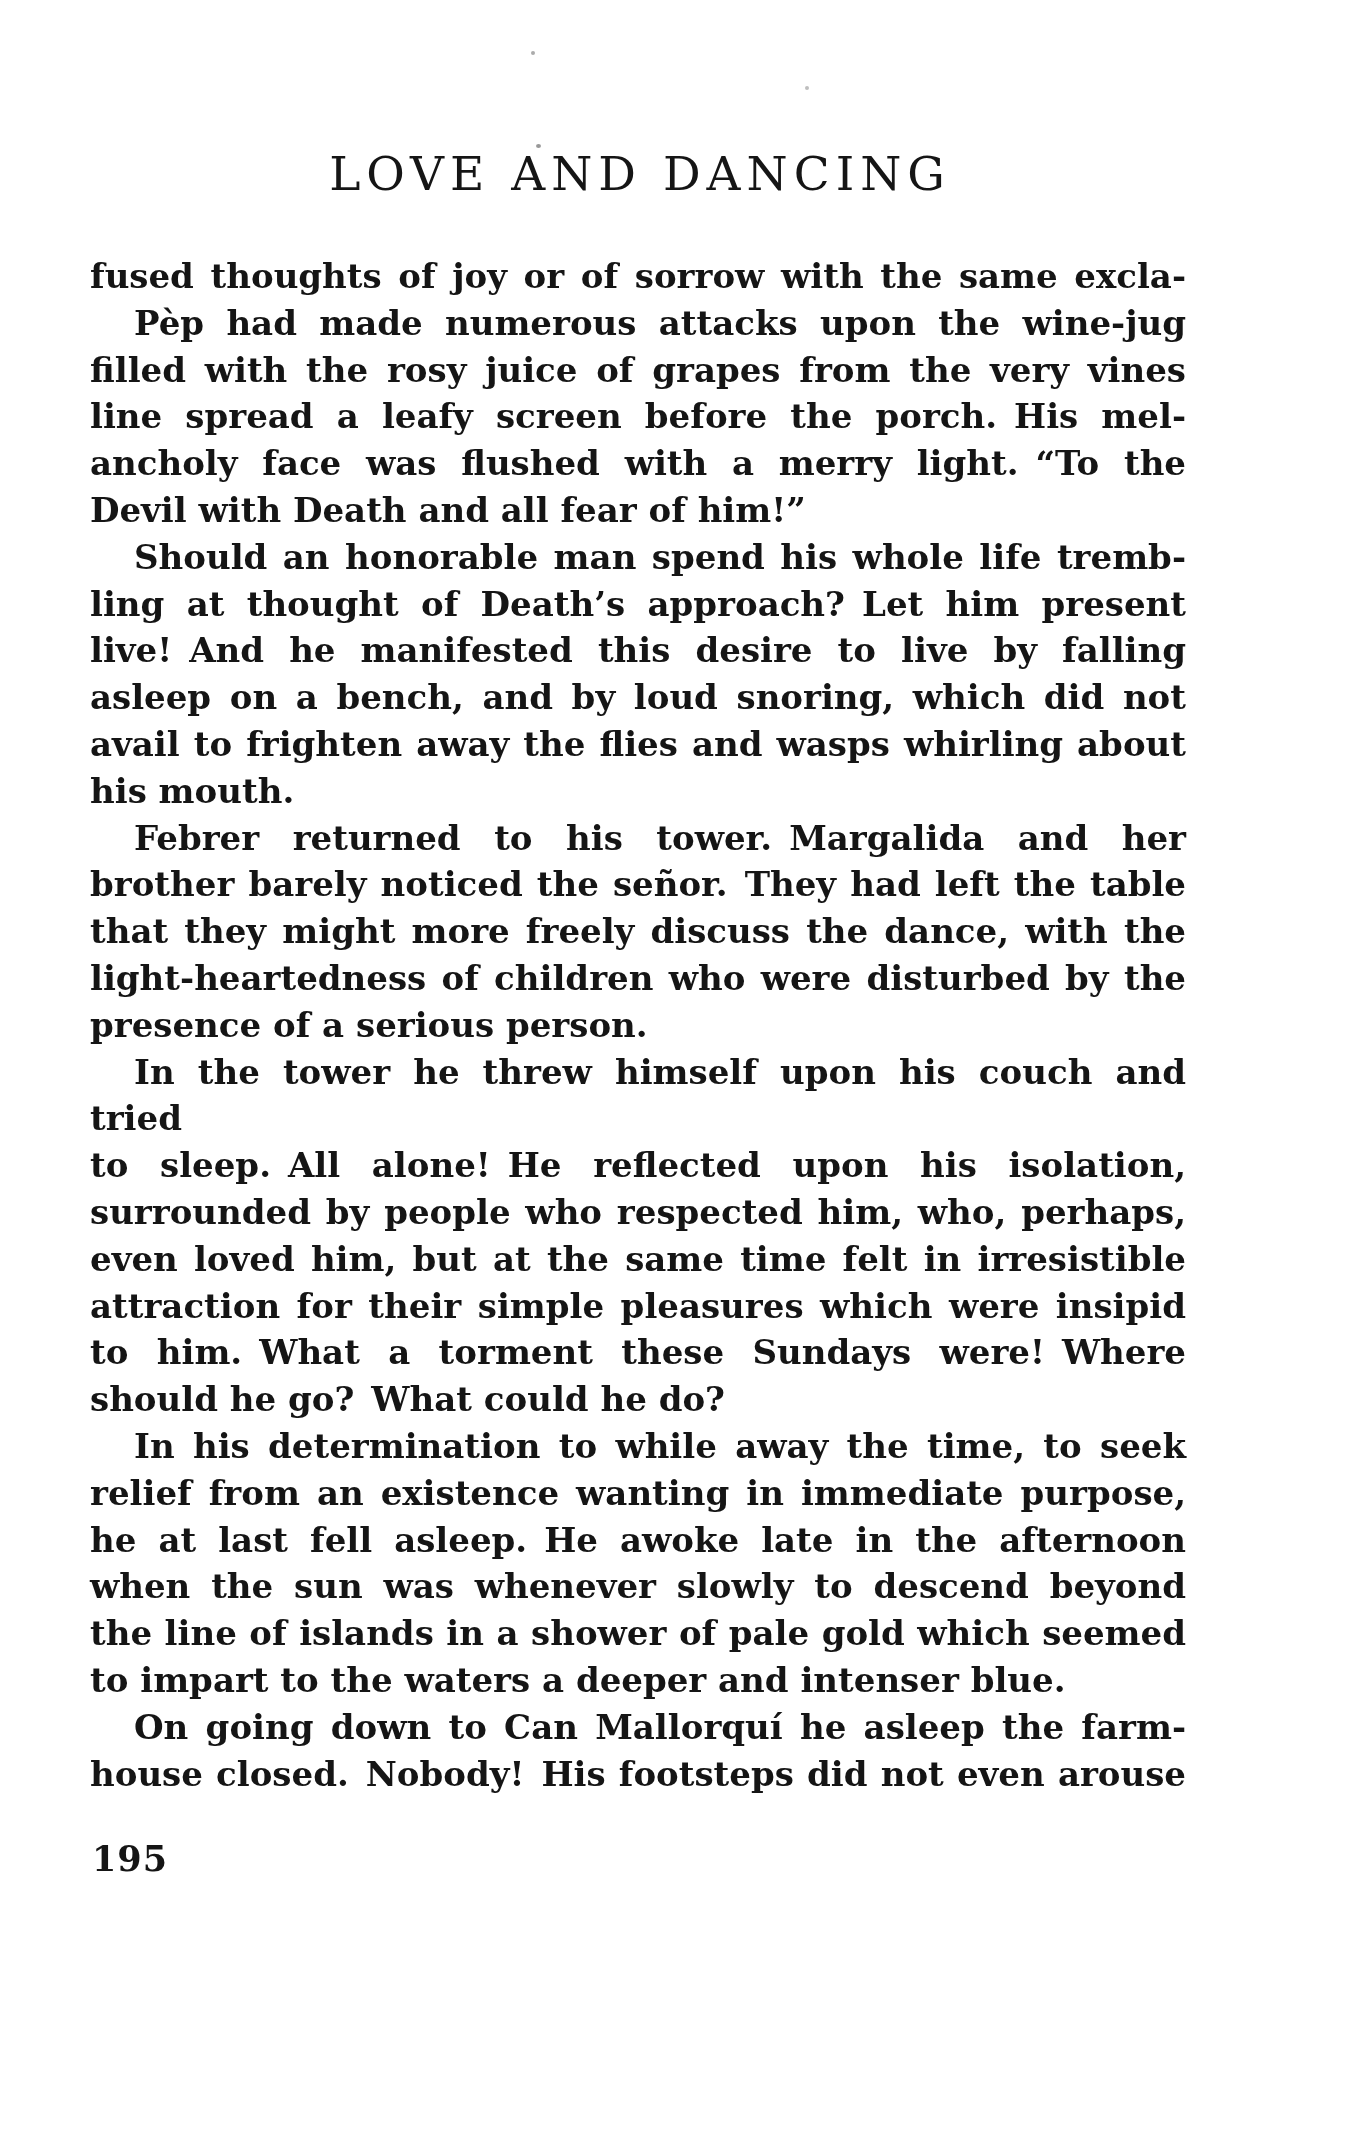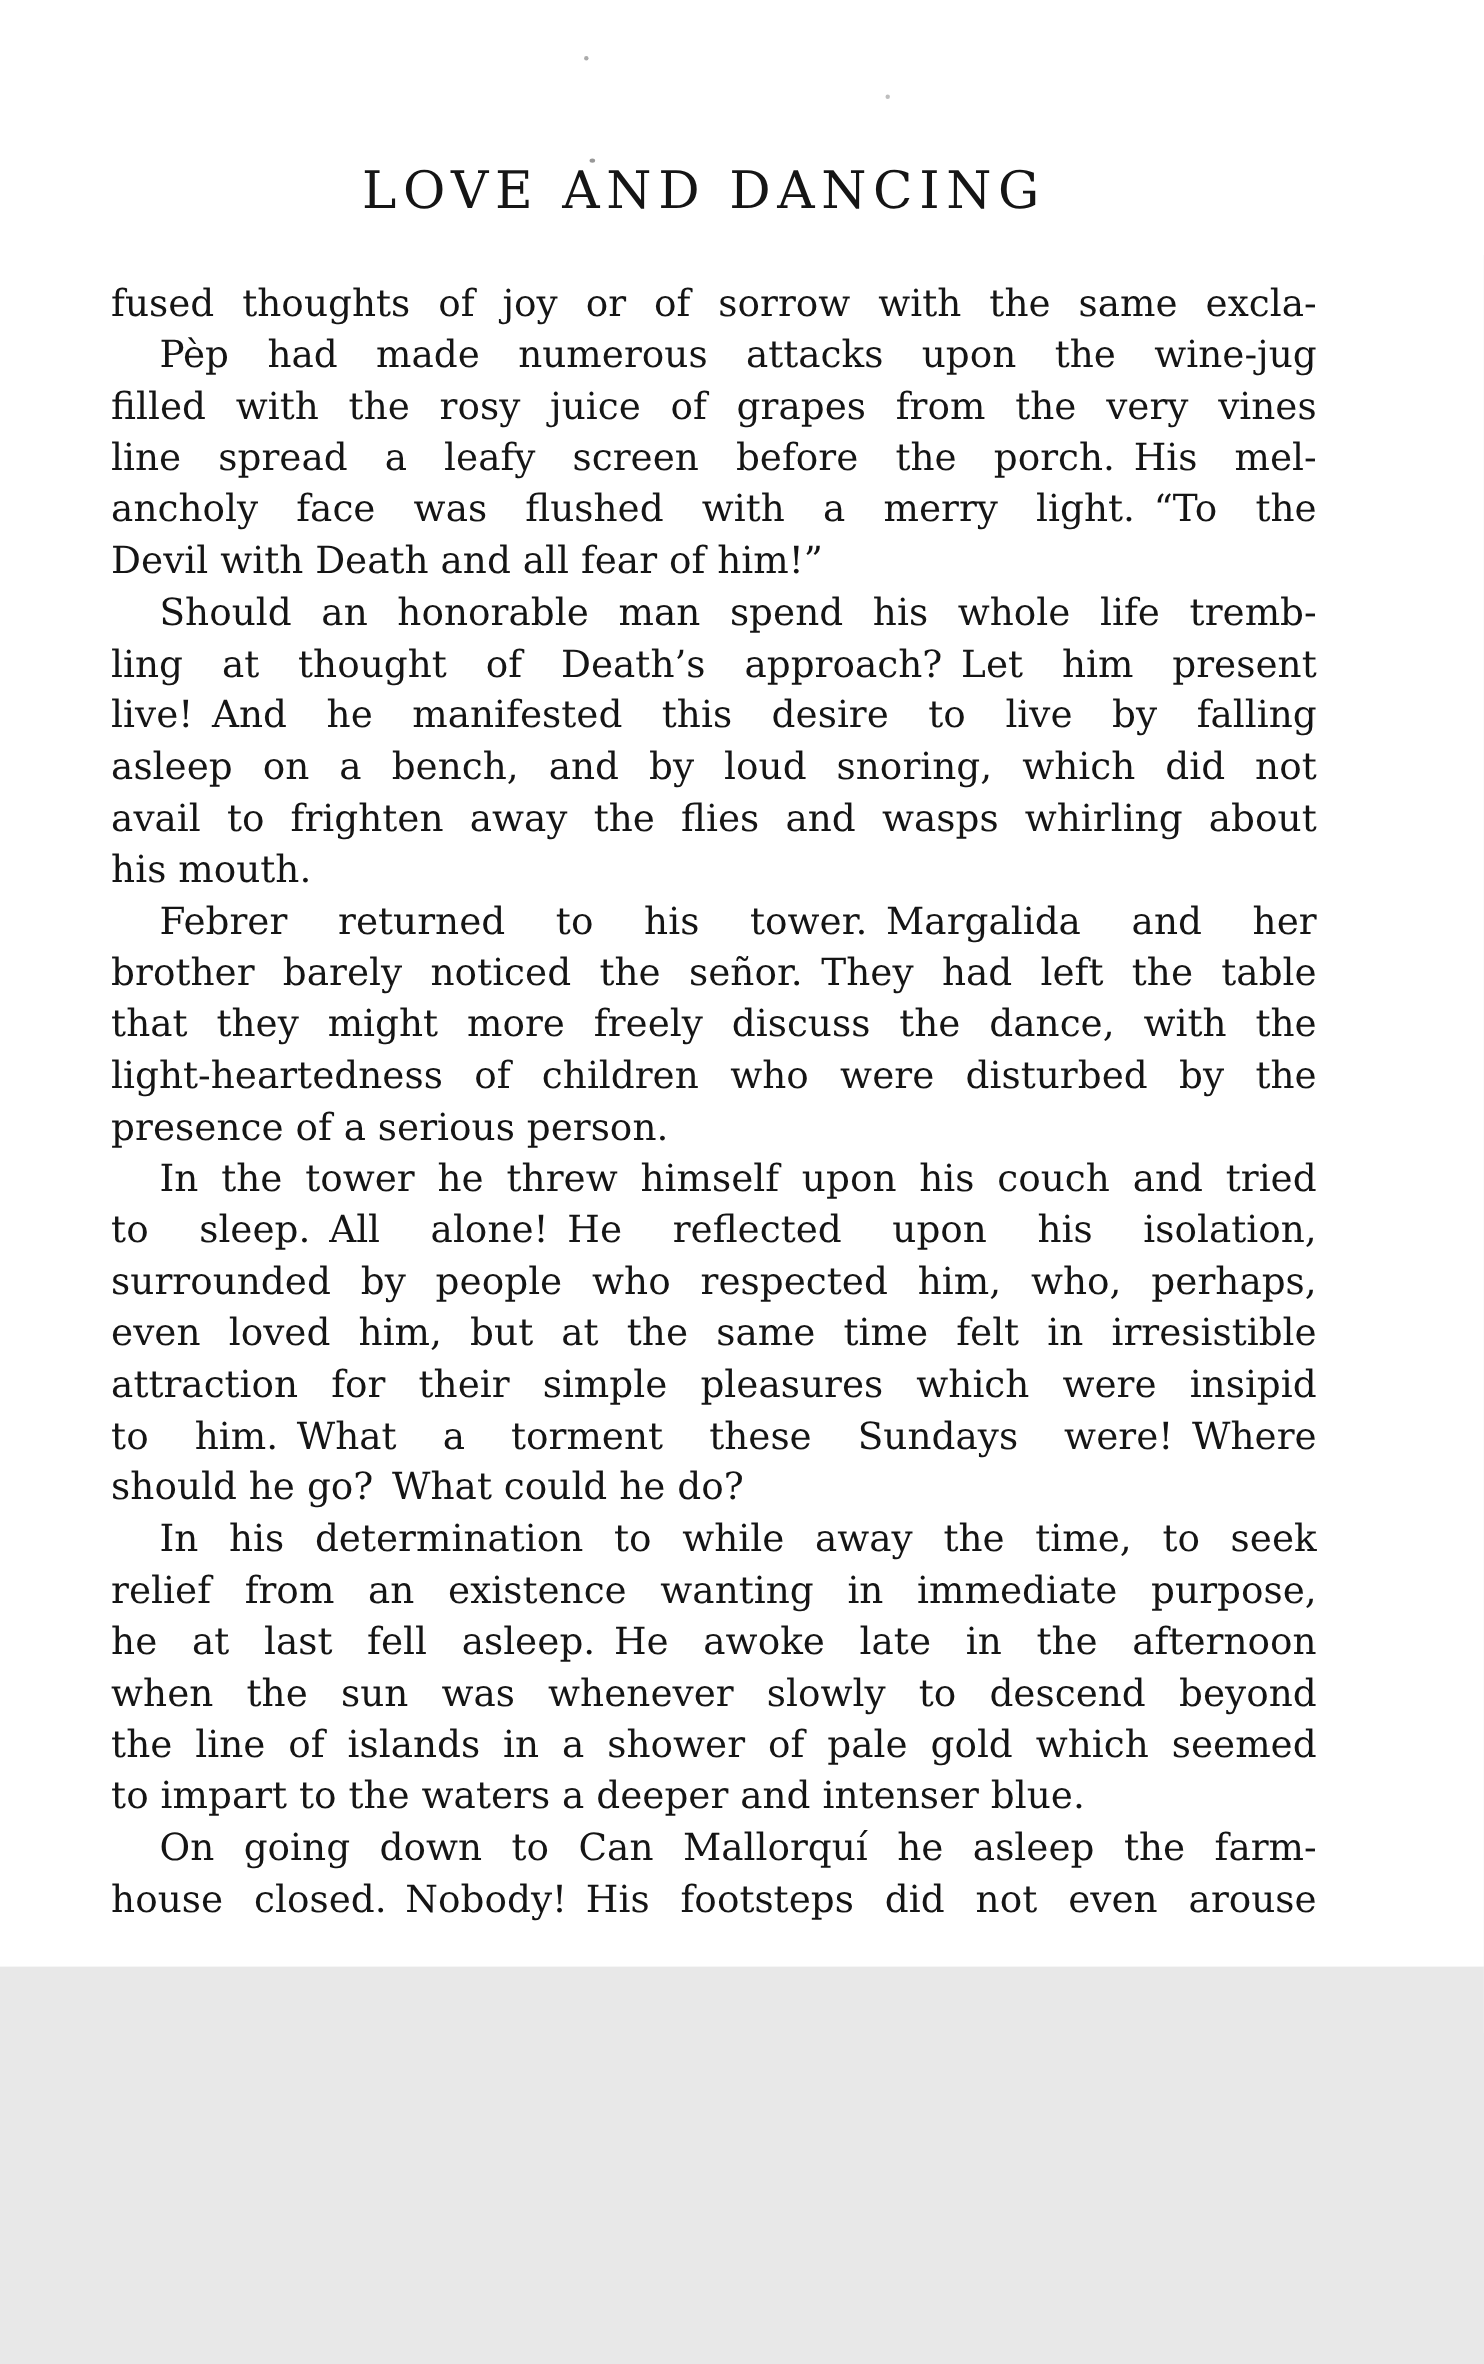--- a/index.html
+++ b/index.html
@@ -1,42 +1,43 @@
 <!DOCTYPE html>
 <html><head>
 <meta charset="utf-8">
 <style>
   html, body { margin:0; padding:0; background:#e8e8e8; }
   .page {
     position:relative;
     width:1349px;
-    height:1788px;
+    height:2149px;
     background:#ffffff;
     font-family:"DejaVu Serif","Liberation Serif",serif;
     color:#151515;
     overflow:hidden;
   }
   .chapter-title {
     position:absolute;
     top:150px;
     left:92px;
     width:1096px;
     text-align:center;
     font-size:47px;
     line-height:1;
     letter-spacing:6px;
     white-space:nowrap;
   }
   .text-block {
     position:absolute;
     top:253px;
-    left:101px;
+    left:90px;
     width:1096px;
     font-size:34px;
     line-height:46.8px;
+    font-weight:bold;
   }
   .line {
     text-align:justify;
     text-align-last:justify;
   }
   .line.rag { text-align-last:left; }
   .line.ind { text-indent:44px; }
   .page-number {
     position:absolute;
     top:1838px;

